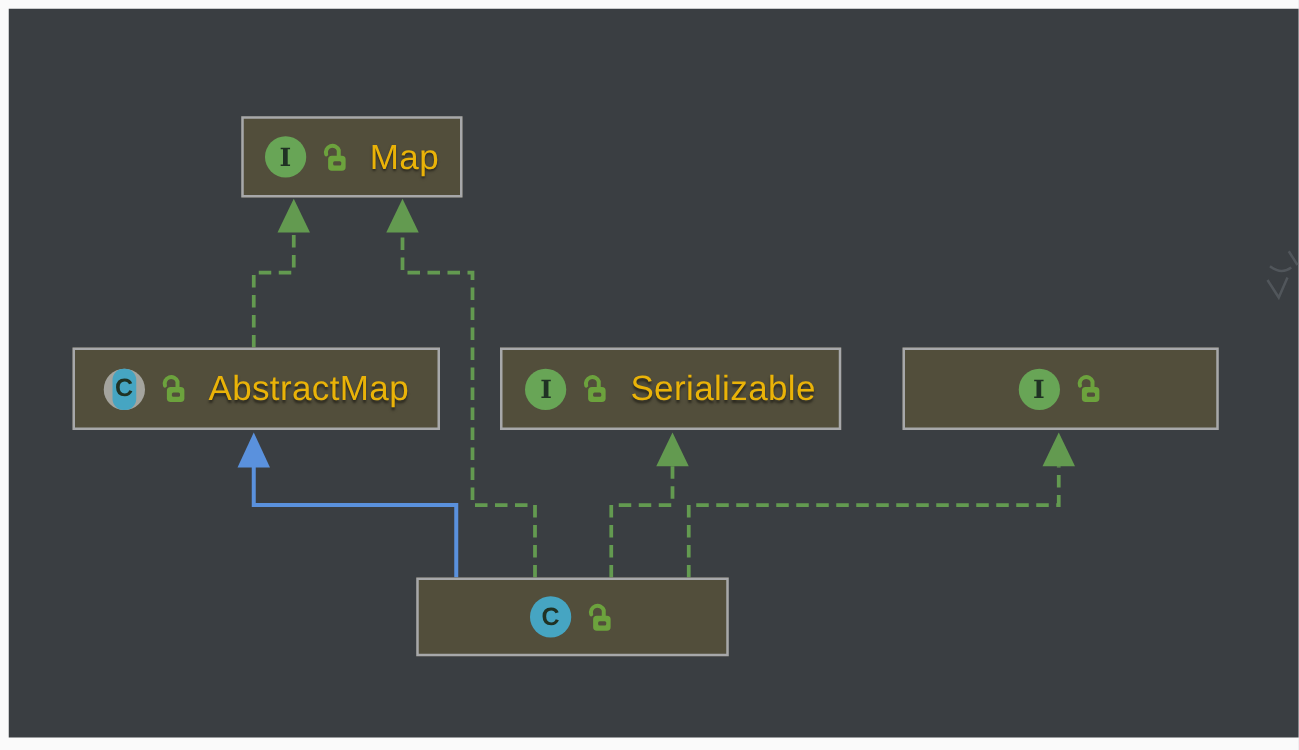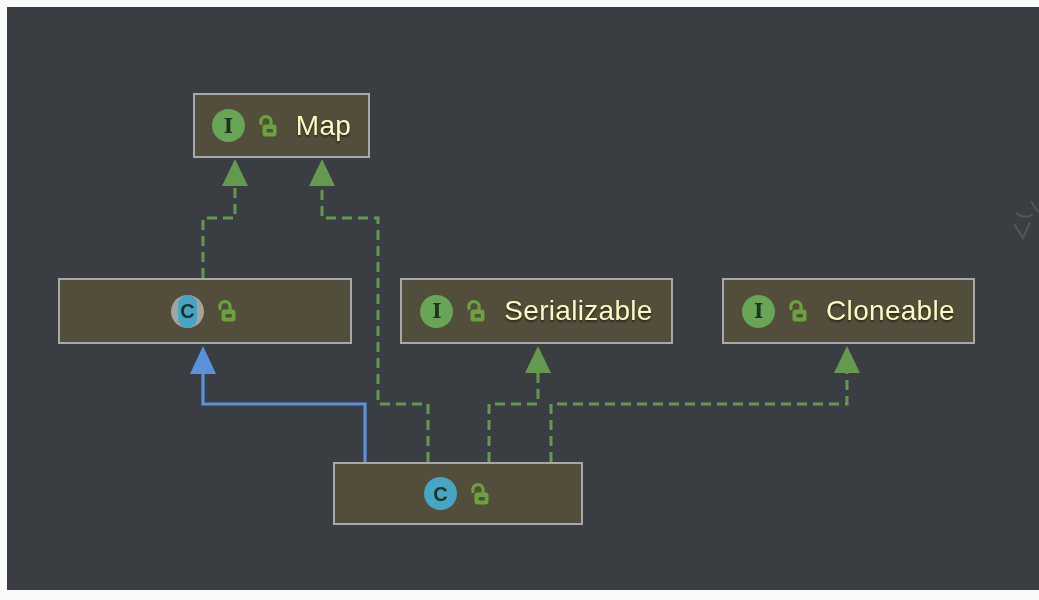--- a/index.html
+++ b/index.html
@@ -23,21 +23,21 @@
     position:absolute;
     box-sizing:border-box;
     background:#524e3b;
     border:2px solid #a7a8aa;
     display:flex;
     align-items:center;
     justify-content:center;
     gap:9px;
   }
   .node-label{
-    color:#fef9c3;
+    color:#eab308;
     font-size:28px;
     letter-spacing:0.3px;
     text-shadow:0 2px 2px rgba(0,0,0,0.5);
     margin-left:7px;
     white-space:nowrap;
   }
   .badge{
     position:relative;
     width:33px;height:33px;
     border-radius:50%;
@@ -131,20 +131,21 @@
   <div class="node node-abstractmap">
     <span class="badge badge-abstract">
       <span class="band"></span>
       <span class="letter letter-class">C</span>
     </span>
     <svg class="lock-icon" width="26" height="26" viewBox="0 0 26 26">
       <path d="M 7 10.5 A 5 5 0 1 1 17 7.2 L 17 11.5" fill="none" stroke="#6ca23d" stroke-width="3.2" stroke-linecap="round"></path>
       <rect x="8.5" y="11.5" width="14" height="12" rx="3" fill="#6ca23d"></rect>
       <rect x="12.5" y="16" width="6.5" height="3.4" rx="1.2" fill="#524e3b"></rect>
     </svg>
+    <span class="node-label">AbstractMap</span>
   </div>
 
   <div class="node node-serializable">
     <span class="badge badge-interface">
       <span class="letter letter-serif">I</span>
     </span>
     <svg class="lock-icon" width="26" height="26" viewBox="0 0 26 26">
       <path d="M 7 10.5 A 5 5 0 1 1 17 7.2 L 17 11.5" fill="none" stroke="#6ca23d" stroke-width="3.2" stroke-linecap="round"></path>
       <rect x="8.5" y="11.5" width="14" height="12" rx="3" fill="#6ca23d"></rect>
       <rect x="12.5" y="16" width="6.5" height="3.4" rx="1.2" fill="#524e3b"></rect>
@@ -154,21 +155,20 @@
 
   <div class="node node-cloneable">
     <span class="badge badge-interface">
       <span class="letter letter-serif">I</span>
     </span>
     <svg class="lock-icon" width="26" height="26" viewBox="0 0 26 26">
       <path d="M 7 10.5 A 5 5 0 1 1 17 7.2 L 17 11.5" fill="none" stroke="#6ca23d" stroke-width="3.2" stroke-linecap="round"></path>
       <rect x="8.5" y="11.5" width="14" height="12" rx="3" fill="#6ca23d"></rect>
       <rect x="12.5" y="16" width="6.5" height="3.4" rx="1.2" fill="#524e3b"></rect>
     </svg>
-    <span class="node-label">Cloneable</span>
   </div>
 
   <div class="node node-hashmap">
     <span class="badge badge-class">
       <span class="letter letter-class">C</span>
     </span>
     <svg class="lock-icon" width="26" height="26" viewBox="0 0 26 26">
       <path d="M 7 10.5 A 5 5 0 1 1 17 7.2 L 17 11.5" fill="none" stroke="#6ca23d" stroke-width="3.2" stroke-linecap="round"></path>
       <rect x="8.5" y="11.5" width="14" height="12" rx="3" fill="#6ca23d"></rect>
       <rect x="12.5" y="16" width="6.5" height="3.4" rx="1.2" fill="#524e3b"></rect>

